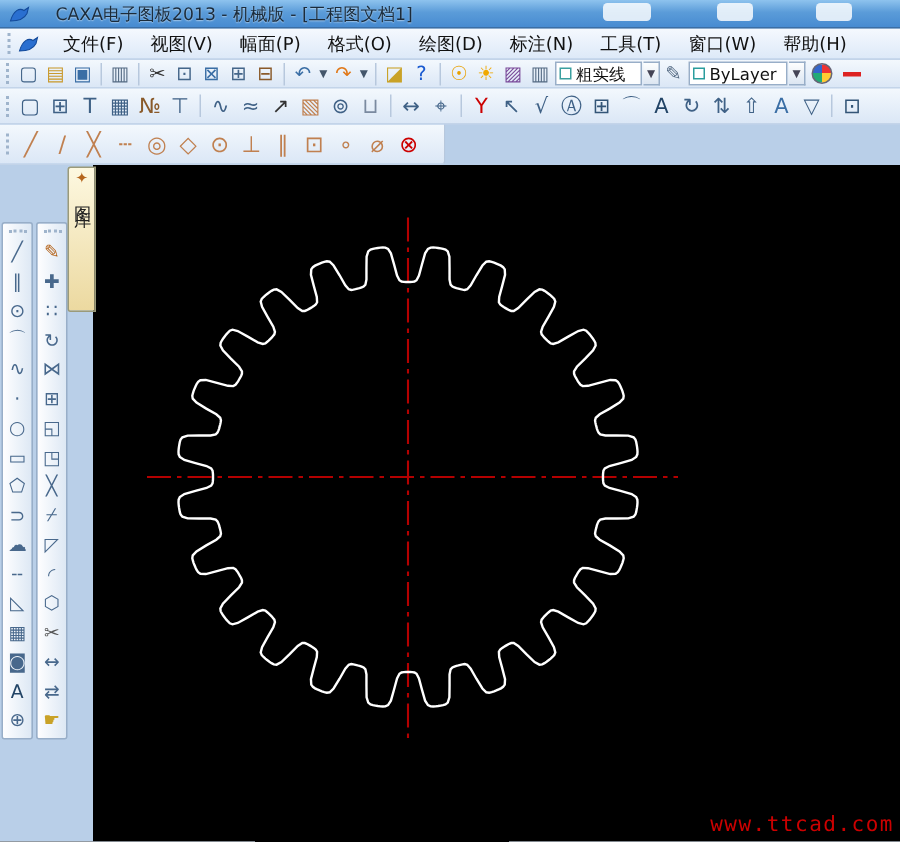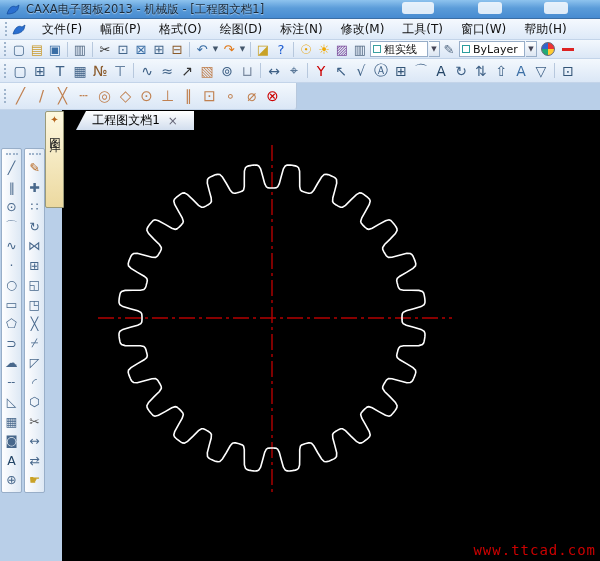--- a/index.html
+++ b/index.html
@@ -3,21 +3,21 @@
 <meta charset="utf-8">
 <style>
   * { margin:0; padding:0; box-sizing:border-box; }
   html,body { width:600px; height:561px; overflow:hidden; }
   body { font-family:"DejaVu Sans","Liberation Sans",sans-serif; font-size:12px; }
   .window { position:relative; width:600px; height:561px; background:#b9cfe8; overflow:hidden; }
 
   
   .titlebar { position:relative; height:19px; background:linear-gradient(#8ec3ee,#5b9cd9 45%,#478bd1);
     display:flex; align-items:center; padding-left:6px; color:#1b2b3a; border-bottom:1px solid #3b6ea5; }
-  .titlebar .ttl { font-size:11.5px; margin-left:5px; text-shadow:0 1px 1px rgba(255,255,255,.5); }
+  .titlebar .ttl { font-size:11.5px; margin-left:16px; text-shadow:0 1px 1px rgba(255,255,255,.5); }
   .logo-glyph { display:inline-flex; width:15px; height:13px; }
   .wbtn { position:absolute; top:2px; height:12px; background:rgba(255,255,255,.82); border-radius:3px; }
 
   
   .menubar { height:21px; background:linear-gradient(#f5f9fe,#dde9f8); border-bottom:1px solid #c3d4e9;
     display:flex; align-items:center; padding-left:4px; }
   .menubar .grip { border-left:2px dotted #9fb4cc; height:14px; margin:0 5px 0 1px; }
   .menu-item { padding:2px 9px; color:#111; cursor:default; }
 
   
@@ -87,25 +87,25 @@
 
   <div class="menubar">
     <span class="grip"></span>
     <span class="logo-glyph" style="margin-right:6px;">
       <svg width="15" height="13" viewBox="0 0 15 13">
           <path d="M1 11 C3 4,7 2,10 4 L13 2 L12 6 C10 10,5 11,1 11 Z" fill="#2a6fd0" stroke="#134a9a" stroke-width="0.7"></path>
         </svg>
     </span>
     <span id="menu-items" style="display:flex;">
         <span class="menu-item">文件(F)</span>
+        <span class="menu-item">视图(V)</span>
         <span class="menu-item">幅面(P)</span>
         <span class="menu-item">格式(O)</span>
         <span class="menu-item">绘图(D)</span>
         <span class="menu-item">标注(N)</span>
-        <span class="menu-item">修改(M)</span>
         <span class="menu-item">工具(T)</span>
         <span class="menu-item">窗口(W)</span>
         <span class="menu-item">帮助(H)</span>
       </span>
   </div>
 
   <div class="toolbar" id="tb1">
       <span class="grip"></span>
       <span class="tbi" style="color: rgb(68, 102, 138);">▢</span>
       <span class="tbi" style="color: rgb(201, 154, 46);">▤</span>
@@ -200,26 +200,20 @@
       <span class="tbi">∥</span>
       <span class="tbi">⊡</span>
       <span class="tbi">∘</span>
       <span class="tbi">⌀</span>
       <span class="tbi" style="color: rgb(204, 0, 0);">⊗</span>
     </div>
 
   <div class="main">
 
     <div class="canvas">
-      <div class="tabbar">
-        <div class="doctab">
-          <span>工程图文档1</span>
-          <span class="close">×</span>
-        </div>
-      </div>
       <svg id="cad" width="538" height="431">
         <line id="cl-h" x1="36" x2="390" y1="188" y2="188" stroke="#b40000" stroke-width="1.4" stroke-dasharray="16 4 3 4"></line>
         <line id="cl-v" x1="210" x2="210" y1="15" y2="366" stroke="#b40000" stroke-width="1.4" stroke-dasharray="16 4 3 4"></line>
         <path id="gear-path" fill="none" d="M340.0 188.0L340.0 189.4L340.1 190.8L340.3 192.3L341.2 193.7L344.3 195.3L351.7 197.3L359.1 199.4L362.1 201.3L362.9 203.1L363.0 204.8L362.9 206.4L362.7 208.1L362.4 209.8L362.1 211.4L361.6 213.0L360.4 214.5L356.9 215.6L349.3 215.7L341.6 215.7L338.2 216.4L337.0 217.6L336.4 218.9L335.9 220.3L335.6 221.6L335.2 223.0L334.9 224.4L334.7 225.8L335.2 227.5L337.8 229.8L344.5 233.6L351.0 237.6L353.5 240.2L353.8 242.1L353.4 243.8L352.9 245.4L352.3 246.9L351.6 248.5L350.9 250.0L349.9 251.4L348.4 252.5L344.8 252.7L337.4 250.8L330.0 248.8L326.5 248.6L325.0 249.5L324.1 250.6L323.3 251.8L322.6 253.0L321.9 254.2L321.2 255.5L320.7 256.8L320.7 258.5L322.6 261.5L328.1 266.9L333.4 272.4L335.1 275.6L334.9 277.5L334.1 279.0L333.2 280.4L332.2 281.7L331.1 283.1L330.0 284.3L328.8 285.5L327.0 286.2L323.5 285.3L316.8 281.6L310.2 277.8L306.8 276.7L305.1 277.1L304.0 278.0L302.9 278.9L301.9 279.9L300.9 280.9L300.0 282.0L299.1 283.1L298.7 284.8L299.8 288.2L303.6 294.8L307.3 301.5L308.2 305.0L307.5 306.8L306.3 308.0L305.1 309.1L303.7 310.2L302.4 311.2L301.0 312.1L299.5 312.9L297.6 313.1L294.4 311.4L288.9 306.1L283.5 300.6L280.5 298.7L278.8 298.7L277.5 299.2L276.2 299.9L275.0 300.6L273.8 301.3L272.6 302.1L271.5 303.0L270.6 304.5L270.8 308.0L272.8 315.4L274.7 322.8L274.5 326.4L273.4 327.9L272.0 328.9L270.5 329.6L268.9 330.3L267.4 330.9L265.8 331.4L264.1 331.8L262.2 331.5L259.6 329.0L255.6 322.5L251.8 315.8L249.5 313.2L247.8 312.7L246.4 312.9L245.0 313.2L243.6 313.6L242.3 313.9L240.9 314.4L239.6 315.0L238.4 316.2L237.7 319.6L237.7 327.3L237.6 334.9L236.5 338.4L235.0 339.6L233.4 340.1L231.8 340.4L230.1 340.7L228.4 340.9L226.8 341.0L225.1 340.9L223.3 340.1L221.4 337.1L219.3 329.7L217.3 322.3L215.7 319.2L214.3 318.3L212.8 318.1L211.4 318.0L210.0 318.0L208.6 318.0L207.2 318.1L205.7 318.3L204.3 319.2L202.7 322.3L200.7 329.7L198.6 337.1L196.7 340.1L194.9 340.9L193.2 341.0L191.6 340.9L189.9 340.7L188.2 340.4L186.6 340.1L185.0 339.6L183.5 338.4L182.4 334.9L182.3 327.3L182.3 319.6L181.6 316.2L180.4 315.0L179.1 314.4L177.7 313.9L176.4 313.6L175.0 313.2L173.6 312.9L172.2 312.7L170.5 313.2L168.2 315.8L164.4 322.5L160.4 329.0L157.8 331.5L155.9 331.8L154.2 331.4L152.6 330.9L151.1 330.3L149.5 329.6L148.0 328.9L146.6 327.9L145.5 326.4L145.3 322.8L147.2 315.4L149.2 308.0L149.4 304.5L148.5 303.0L147.4 302.1L146.2 301.3L145.0 300.6L143.8 299.9L142.5 299.2L141.2 298.7L139.5 298.7L136.5 300.6L131.1 306.1L125.6 311.4L122.4 313.1L120.5 312.9L119.0 312.1L117.6 311.2L116.3 310.2L114.9 309.1L113.7 308.0L112.5 306.8L111.8 305.0L112.7 301.5L116.4 294.8L120.2 288.2L121.3 284.8L120.9 283.1L120.0 282.0L119.1 280.9L118.1 279.9L117.1 278.9L116.0 278.0L114.9 277.1L113.2 276.7L109.8 277.8L103.2 281.6L96.5 285.3L93.0 286.2L91.2 285.5L90.0 284.3L88.9 283.1L87.8 281.7L86.8 280.4L85.9 279.0L85.1 277.5L84.9 275.6L86.6 272.4L91.9 266.9L97.4 261.5L99.3 258.5L99.3 256.8L98.8 255.5L98.1 254.2L97.4 253.0L96.7 251.8L95.9 250.6L95.0 249.5L93.5 248.6L90.0 248.8L82.6 250.8L75.2 252.7L71.6 252.5L70.1 251.4L69.1 250.0L68.4 248.5L67.7 246.9L67.1 245.4L66.6 243.8L66.2 242.1L66.5 240.2L69.0 237.6L75.5 233.6L82.2 229.8L84.8 227.5L85.3 225.8L85.1 224.4L84.8 223.0L84.4 221.6L84.1 220.3L83.6 218.9L83.0 217.6L81.8 216.4L78.4 215.7L70.7 215.7L63.1 215.6L59.6 214.5L58.4 213.0L57.9 211.4L57.6 209.8L57.3 208.1L57.1 206.4L57.0 204.8L57.1 203.1L57.9 201.3L60.9 199.4L68.3 197.3L75.7 195.3L78.8 193.7L79.7 192.3L79.9 190.8L80.0 189.4L80.0 188.0L80.0 186.6L79.9 185.2L79.7 183.7L78.8 182.3L75.7 180.7L68.3 178.7L60.9 176.6L57.9 174.7L57.1 172.9L57.0 171.2L57.1 169.6L57.3 167.9L57.6 166.2L57.9 164.6L58.4 163.0L59.6 161.5L63.1 160.4L70.7 160.3L78.4 160.3L81.8 159.6L83.0 158.4L83.6 157.1L84.1 155.7L84.4 154.4L84.8 153.0L85.1 151.6L85.3 150.2L84.8 148.5L82.2 146.2L75.5 142.4L69.0 138.4L66.5 135.8L66.2 133.9L66.6 132.2L67.1 130.6L67.7 129.1L68.4 127.5L69.1 126.0L70.1 124.6L71.6 123.5L75.2 123.3L82.6 125.2L90.0 127.2L93.5 127.4L95.0 126.5L95.9 125.4L96.7 124.2L97.4 123.0L98.1 121.8L98.8 120.5L99.3 119.2L99.3 117.5L97.4 114.5L91.9 109.1L86.6 103.6L84.9 100.4L85.1 98.5L85.9 97.0L86.8 95.6L87.8 94.3L88.9 92.9L90.0 91.7L91.2 90.5L93.0 89.8L96.5 90.7L103.2 94.4L109.8 98.2L113.2 99.3L114.9 98.9L116.0 98.0L117.1 97.1L118.1 96.1L119.1 95.1L120.0 94.0L120.9 92.9L121.3 91.2L120.2 87.8L116.4 81.2L112.7 74.5L111.8 71.0L112.5 69.2L113.7 68.0L114.9 66.9L116.3 65.8L117.6 64.8L119.0 63.9L120.5 63.1L122.4 62.9L125.6 64.6L131.1 69.9L136.5 75.4L139.5 77.3L141.2 77.3L142.5 76.8L143.8 76.1L145.0 75.4L146.2 74.7L147.4 73.9L148.5 73.0L149.4 71.5L149.2 68.0L147.2 60.6L145.3 53.2L145.5 49.6L146.6 48.1L148.0 47.1L149.5 46.4L151.1 45.7L152.6 45.1L154.2 44.6L155.9 44.2L157.8 44.5L160.4 47.0L164.4 53.5L168.2 60.2L170.5 62.8L172.2 63.3L173.6 63.1L175.0 62.8L176.4 62.4L177.7 62.1L179.1 61.6L180.4 61.0L181.6 59.8L182.3 56.4L182.3 48.7L182.4 41.1L183.5 37.6L185.0 36.4L186.6 35.9L188.2 35.6L189.9 35.3L191.6 35.1L193.2 35.0L194.9 35.1L196.7 35.9L198.6 38.9L200.7 46.3L202.7 53.7L204.3 56.8L205.7 57.7L207.2 57.9L208.6 58.0L210.0 58.0L211.4 58.0L212.8 57.9L214.3 57.7L215.7 56.8L217.3 53.7L219.3 46.3L221.4 38.9L223.3 35.9L225.1 35.1L226.8 35.0L228.4 35.1L230.1 35.3L231.8 35.6L233.4 35.9L235.0 36.4L236.5 37.6L237.6 41.1L237.7 48.7L237.7 56.4L238.4 59.8L239.6 61.0L240.9 61.6L242.3 62.1L243.6 62.4L245.0 62.8L246.4 63.1L247.8 63.3L249.5 62.8L251.8 60.2L255.6 53.5L259.6 47.0L262.2 44.5L264.1 44.2L265.8 44.6L267.4 45.1L268.9 45.7L270.5 46.4L272.0 47.1L273.4 48.1L274.5 49.6L274.7 53.2L272.8 60.6L270.8 68.0L270.6 71.5L271.5 73.0L272.6 73.9L273.8 74.7L275.0 75.4L276.2 76.1L277.5 76.8L278.8 77.3L280.5 77.3L283.5 75.4L288.9 69.9L294.4 64.6L297.6 62.9L299.5 63.1L301.0 63.9L302.4 64.8L303.7 65.8L305.1 66.9L306.3 68.0L307.5 69.2L308.2 71.0L307.3 74.5L303.6 81.2L299.8 87.8L298.7 91.2L299.1 92.9L300.0 94.0L300.9 95.1L301.9 96.1L302.9 97.1L304.0 98.0L305.1 98.9L306.8 99.3L310.2 98.2L316.8 94.4L323.5 90.7L327.0 89.8L328.8 90.5L330.0 91.7L331.1 92.9L332.2 94.3L333.2 95.6L334.1 97.0L334.9 98.5L335.1 100.4L333.4 103.6L328.1 109.1L322.6 114.5L320.7 117.5L320.7 119.2L321.2 120.5L321.9 121.8L322.6 123.0L323.3 124.2L324.1 125.4L325.0 126.5L326.5 127.4L330.0 127.2L337.4 125.2L344.8 123.3L348.4 123.5L349.9 124.6L350.9 126.0L351.6 127.5L352.3 129.1L352.9 130.6L353.4 132.2L353.8 133.9L353.5 135.8L351.0 138.4L344.5 142.4L337.8 146.2L335.2 148.5L334.7 150.2L334.9 151.6L335.2 153.0L335.6 154.4L335.9 155.7L336.4 157.1L337.0 158.4L338.2 159.6L341.6 160.3L349.3 160.3L356.9 160.4L360.4 161.5L361.6 163.0L362.1 164.6L362.4 166.2L362.7 167.9L362.9 169.6L363.0 171.2L362.9 172.9L362.1 174.7L359.1 176.6L351.7 178.7L344.3 180.7L341.2 182.3L340.3 183.7L340.1 185.2L340.0 186.6L340.0 188.0Z" stroke="#ffffff" stroke-width="1.6"></path>
       </svg>
       <div class="watermark" style="color: rgb(204, 0, 0);">www.ttcad.com</div>
     </div>
 
     <div class="vtb-wrap">
       <div class="vtb" id="vtbA">

